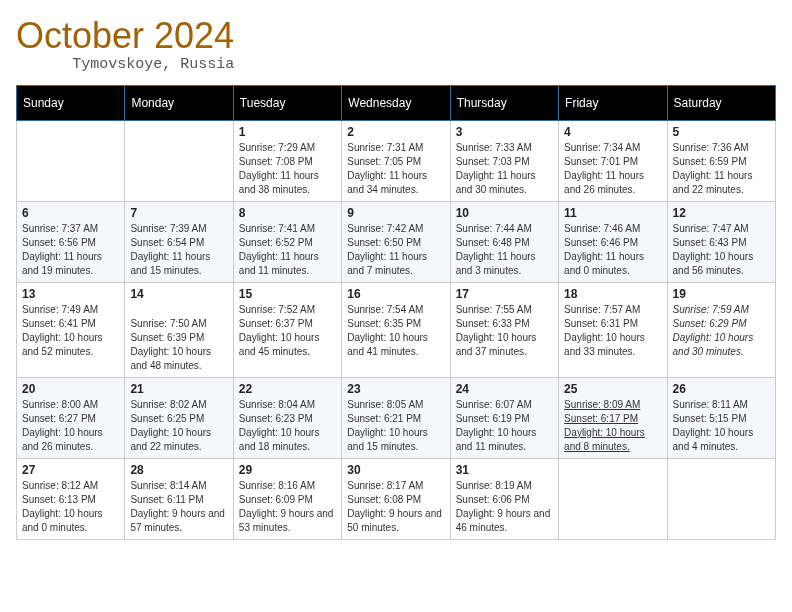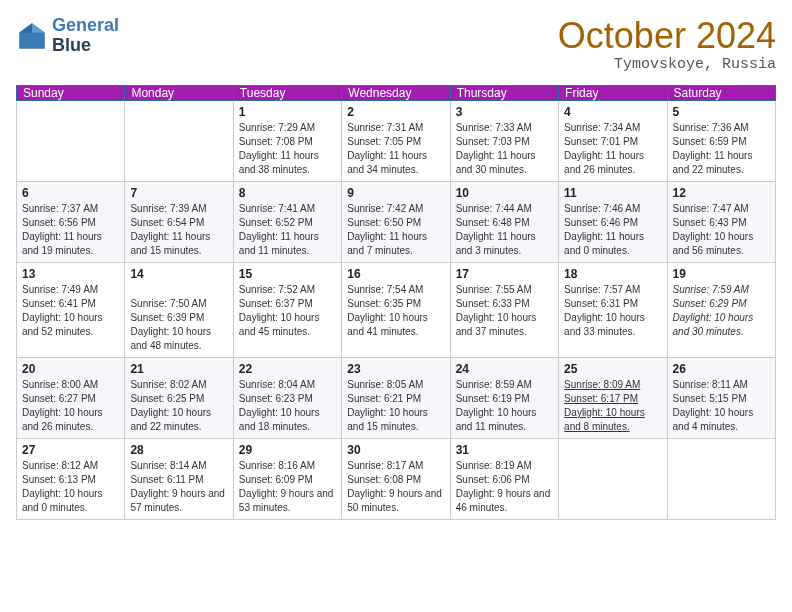--- a/index.html
+++ b/index.html
@@ -47,24 +47,24 @@
       font-size: 15px;
       color: #555;
       font-family: Liberation Mono, monospace;
     }
     .calendar {
       width: 100%;
       border-collapse: collapse;
       font-size: 11px;
     }
     .calendar th {
-      background: #a21caf;
+      background: #000000;
       color: #fff;
       text-align: left;
-      padding: 0 6px;
+      padding: 10px 6px;
       font-size: 12px;
       font-weight: normal;
       border: 1px solid #2e6da0;
       margin-top: 44px;
     }
     .calendar td {
       vertical-align: top;
       border: 1px solid #ccc;
       padding: 4px 5px;
       width: 108px;
@@ -90,31 +90,20 @@
       background: #fff !important;
     }
     tr:nth-child(even) .empty-cell {
       background: #f5f7fa !important;
     }
   </style>
 </head>
 <body>
 
 <div class="header">
-  <div class="logo">
-    <svg class="logo-icon" viewBox="0 0 40 40">
-      <polygon points="20,4 36,16 36,36 4,36 4,16" fill="#3a7ab5"></polygon>
-      <polygon points="20,4 36,16 20,16" fill="#5a9fd4"></polygon>
-      <polygon points="20,4 4,16 20,16" fill="#2a6aa5"></polygon>
-    </svg>
-    <div class="logo-text">
-      <div><span>General</span></div>
-      <div>Blue</div>
-    </div>
-  </div>
   <div class="title-block">
     <div class="month-title">October 2024</div>
     <div class="location">Tymovskoye, Russia</div>
   </div>
 </div>
 
 <table class="calendar">
   <thead>
     <tr id="weekday-header">
         <th>Sunday</th>
@@ -269,21 +258,21 @@
 Daylight: 10 hours and 18 minutes.</div>
         </td>
         <td>
           <span class="day-num">23</span>
           <div class="day-info" style="white-space: pre-line;">Sunrise: 8:05 AM
 Sunset: 6:21 PM
 Daylight: 10 hours and 15 minutes.</div>
         </td>
         <td>
           <span class="day-num">24</span>
-          <div class="day-info" style="white-space: pre-line;">Sunrise: 8:59 AM
+          <div class="day-info" style="white-space: pre-line;">Sunrise: 6:07 AM
 Sunset: 6:19 PM
 Daylight: 10 hours and 11 minutes.</div>
         </td>
         <td>
           <span class="day-num">25</span>
           <div class="day-info" style="white-space: pre-line; text-decoration: underline;">Sunrise: 8:09 AM
 Sunset: 6:17 PM
 Daylight: 10 hours and 8 minutes.</div>
         </td>
         <td>

